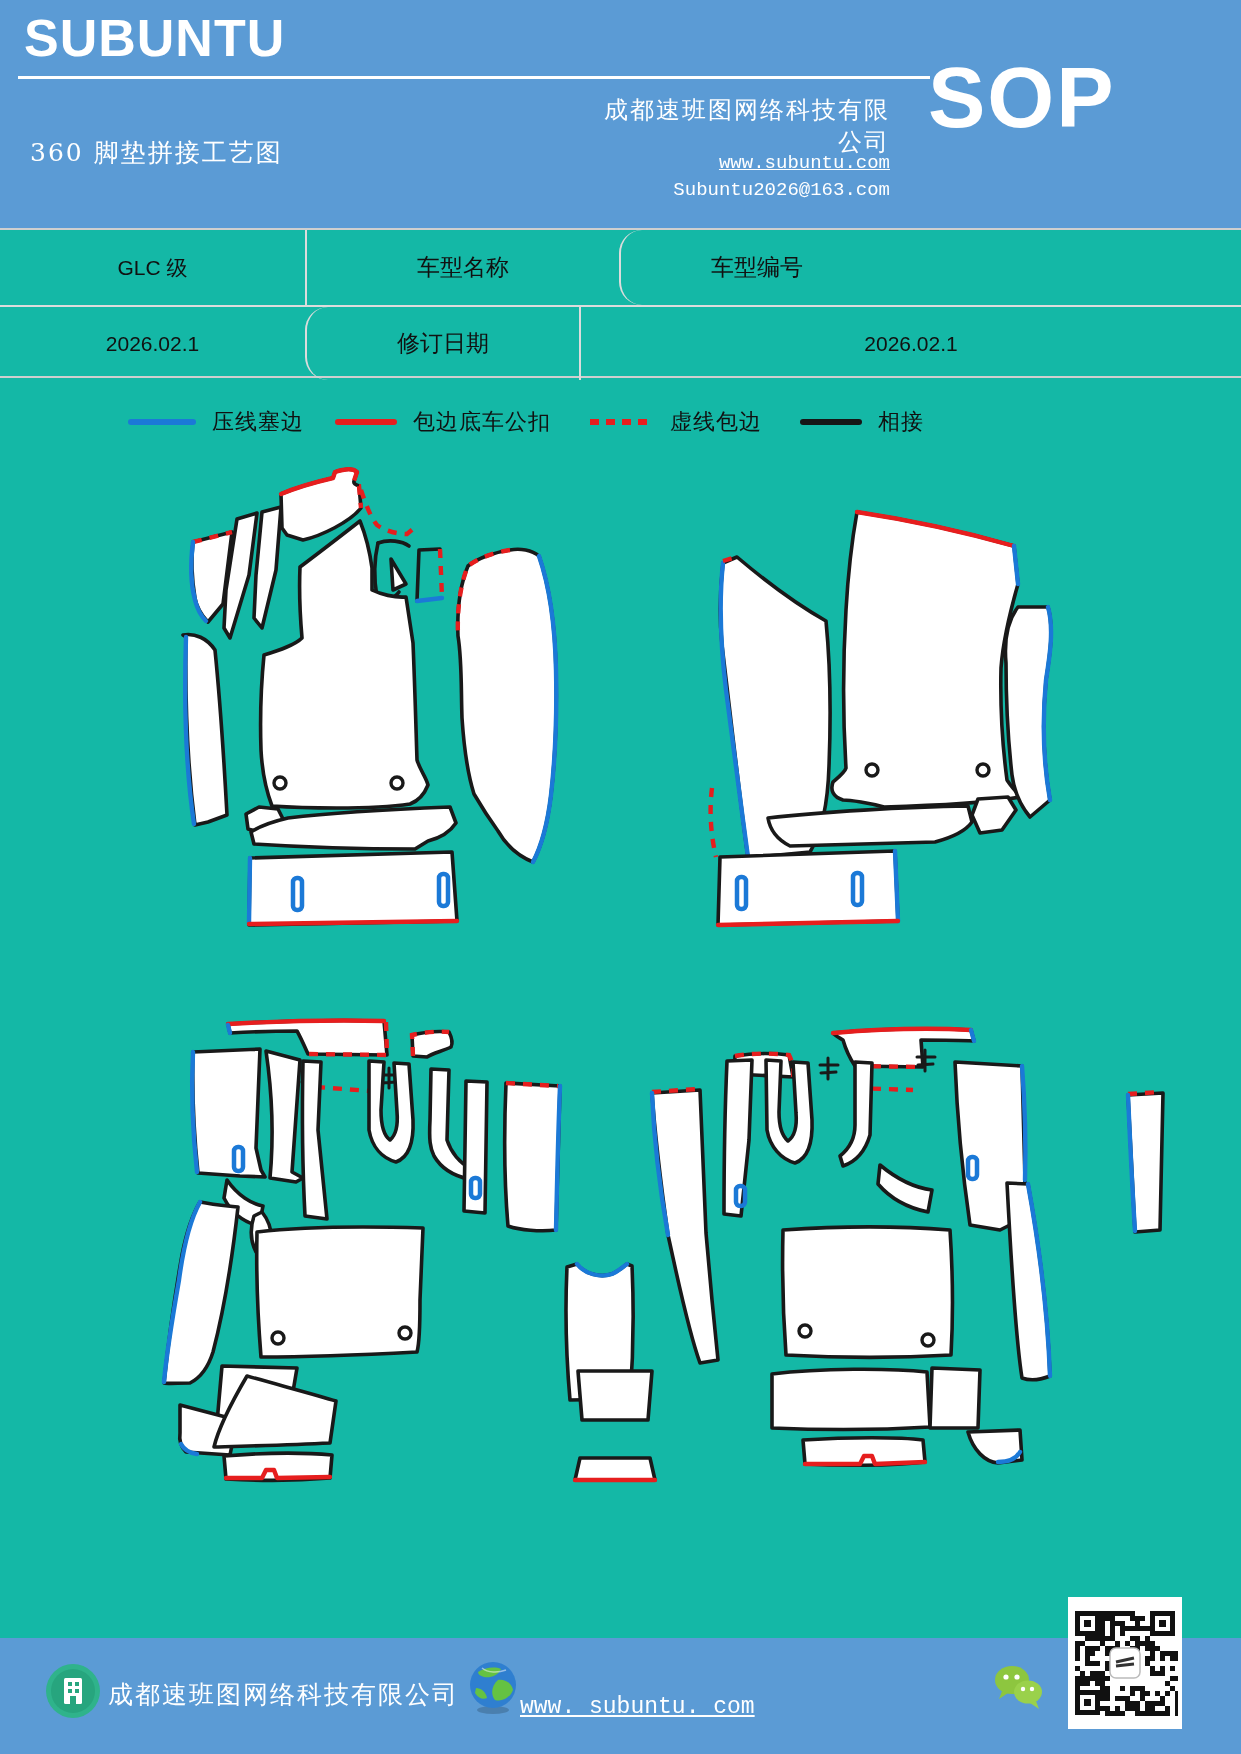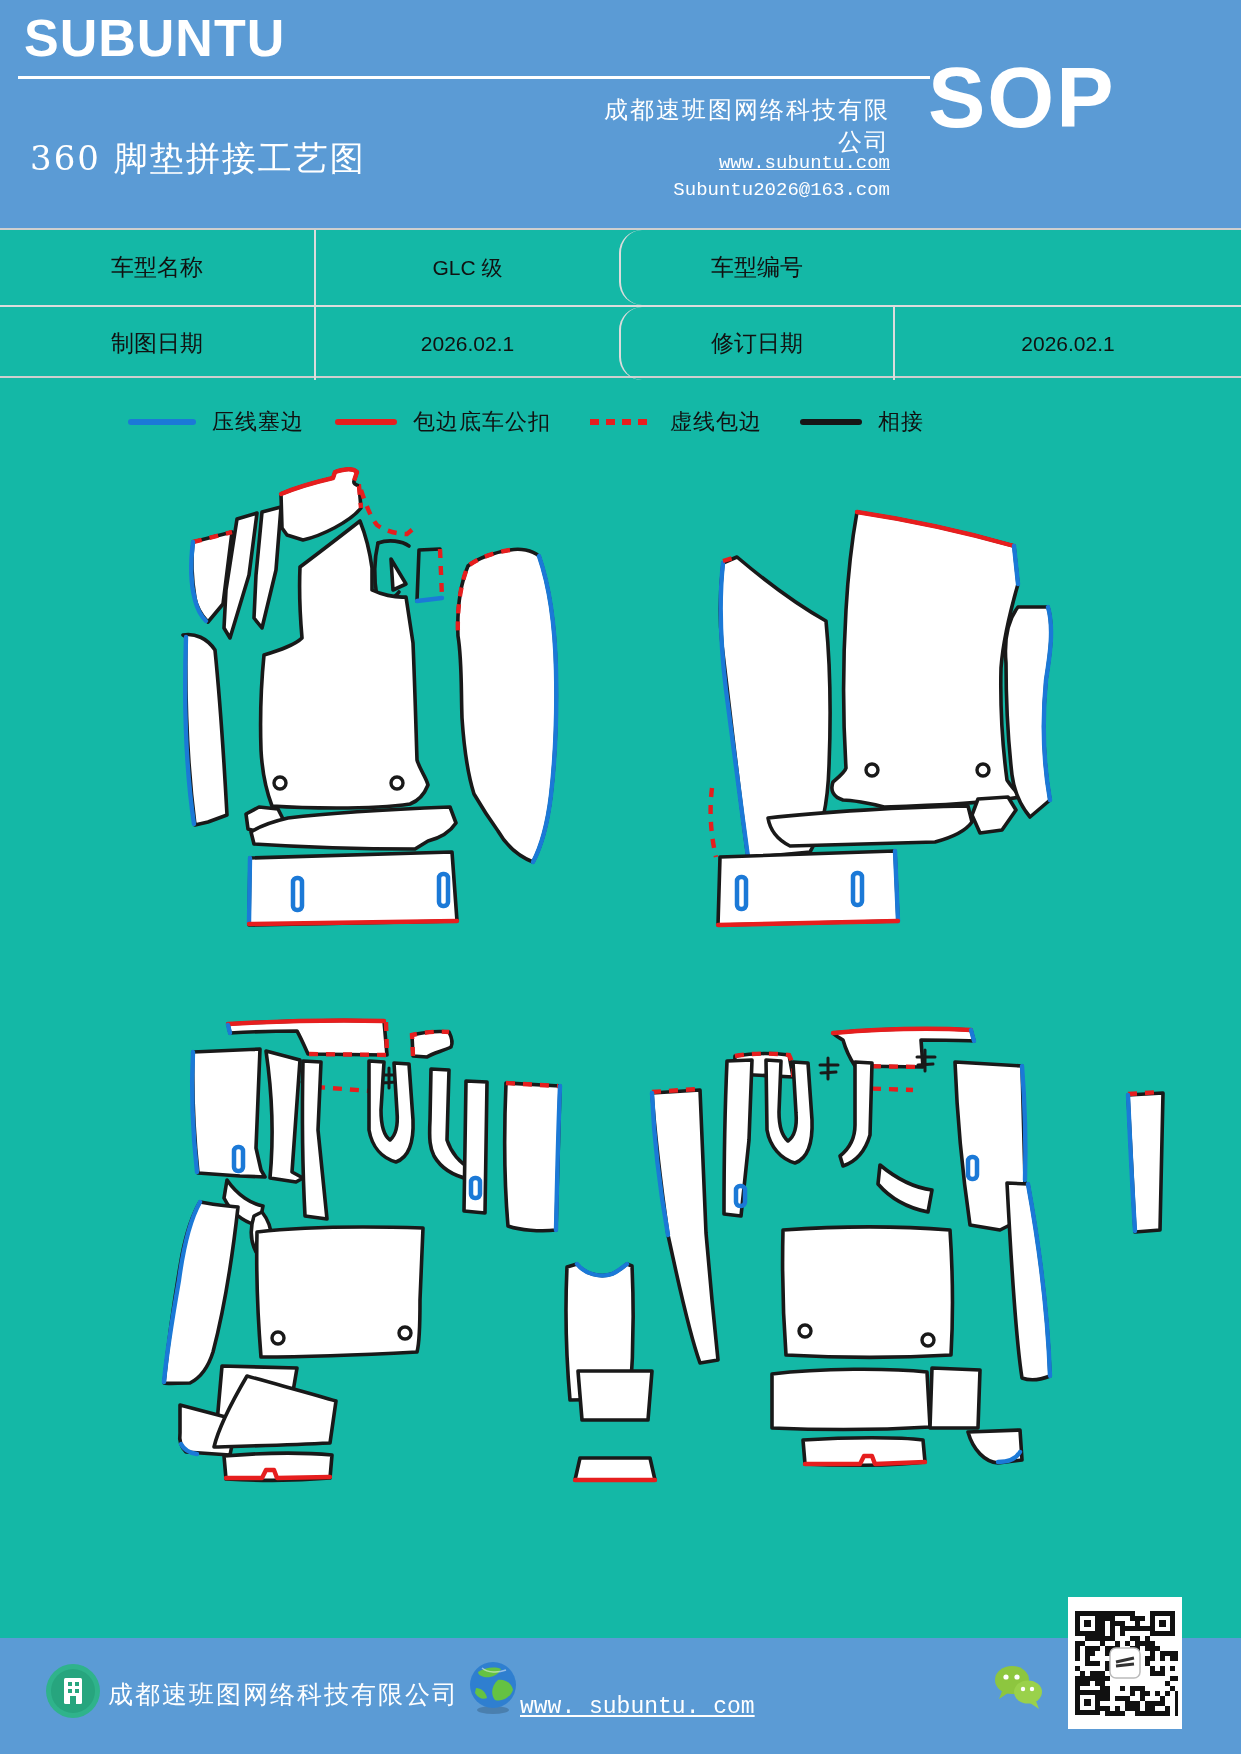--- a/index.html
+++ b/index.html
@@ -6,21 +6,21 @@
   html,body { background:#fff; }
   body { width:1241px; height:1754px; position:relative; font-family:"Liberation Sans", sans-serif; }
   .page { position:absolute; inset:0; width:1241px; height:1754px; overflow:hidden; background:#14b8a6; }
 
   
   .hdr { position:absolute; left:0; top:0; width:1241px; height:228px; background:#5b9bd5; color:#fff; }
   .brand { position:absolute; left:24px; top:8px; font-size:52px; font-weight:800; letter-spacing:1px; font-family:"Liberation Sans", sans-serif; }
   .hdr-rule { position:absolute; left:18px; top:76px; width:912px; height:3px; background:#fff; }
   .hdr-company { position:absolute; left:600px; top:94px; width:290px; text-align:right; font-size:24px; letter-spacing:2px; font-family:"DejaVu Serif", serif; }
   .sop { position:absolute; left:928px; top:48px; width:160px; font-size:86px; font-weight:700; letter-spacing:2px; }
-  .doc-title { position:absolute; left:30px; top:136px; font-size:34px; font-family:"DejaVu Serif", serif; letter-spacing:2px; }
+  .doc-title { position:absolute; left:30px; top:136px; font-size:25px; font-family:"DejaVu Serif", serif; letter-spacing:2px; }
   .hdr-url { position:absolute; left:640px; top:152px; width:250px; text-align:right; font-size:19px; font-family:"Liberation Mono", monospace; text-decoration:underline; color:#fff; }
   .hdr-mail { position:absolute; left:640px; top:179px; width:250px; text-align:right; font-size:19px; font-family:"Liberation Mono", monospace; }
 
   
   .tbl { position:absolute; left:0; top:228px; width:1241px; height:150px; border-top:2px solid #cfcfcf; border-bottom:2px solid #cfcfcf; }
   .tr { display:flex; height:75px; }
   .tr + .tr { border-top:2px solid #dcdcdc; }
   .td { display:flex; align-items:center; justify-content:center; font-size:23px; color:#111; }
   .td + .td { border-left:2px solid #dcdcdc; }
   .td.c1 { width:314px; } .td.c2 { width:305px; } .td.c3 { width:274px;border-radius:23px; } .td.c4 { flex:1; }
@@ -66,26 +66,25 @@
     <div class="hdr-rule"></div>
     <div class="hdr-company">成都速班图网络科技有限公司</div>
     <div class="sop">SOP</div>
     <div class="doc-title">360 脚垫拼接工艺图</div>
     <div class="hdr-url">www.subuntu.com</div>
     <div class="hdr-mail">Subuntu2026@163.com</div>
   </div>
 
   <div class="tbl">
     <div class="tr">
+      <div class="td c2 val">GLC 级</div>
       <div class="td c1">车型名称</div>
-      <div class="td c2 val">GLC 级</div>
       <div class="td c3">车型编号</div>
     </div>
     <div class="tr">
-      <div class="td c1">制图日期</div>
       <div class="td c2 val">2026.02.1</div>
       <div class="td c3">修订日期</div>
       <div class="td c4 val">2026.02.1</div>
     </div>
   </div>
 
   <div class="legend">
     <div class="lg-item" style="left:128px">
       <span class="lg-line lg-blue"></span>
       <span class="lg-label">压线塞边</span>

